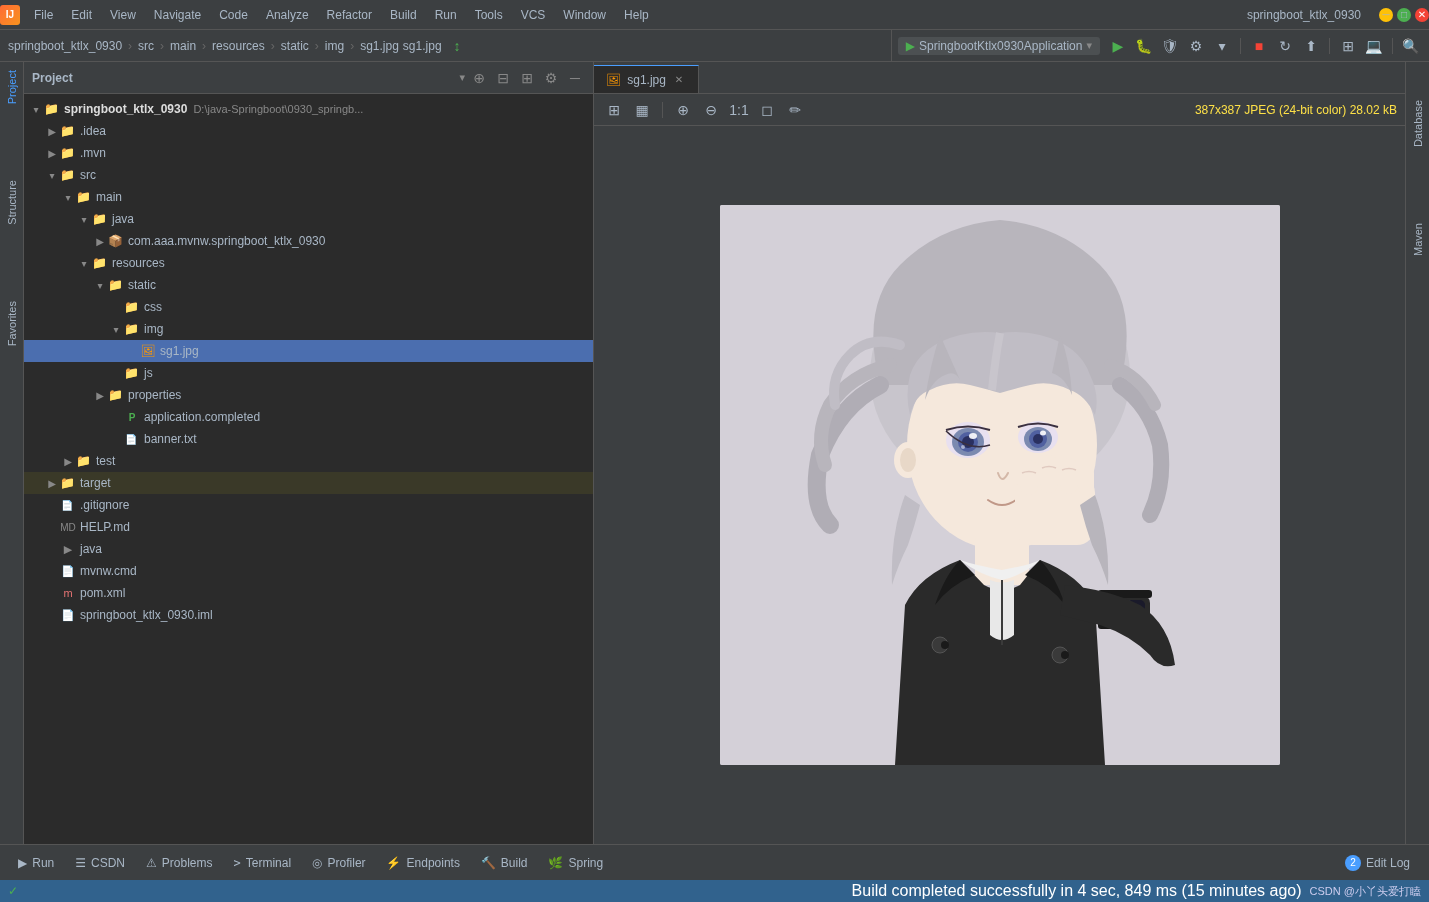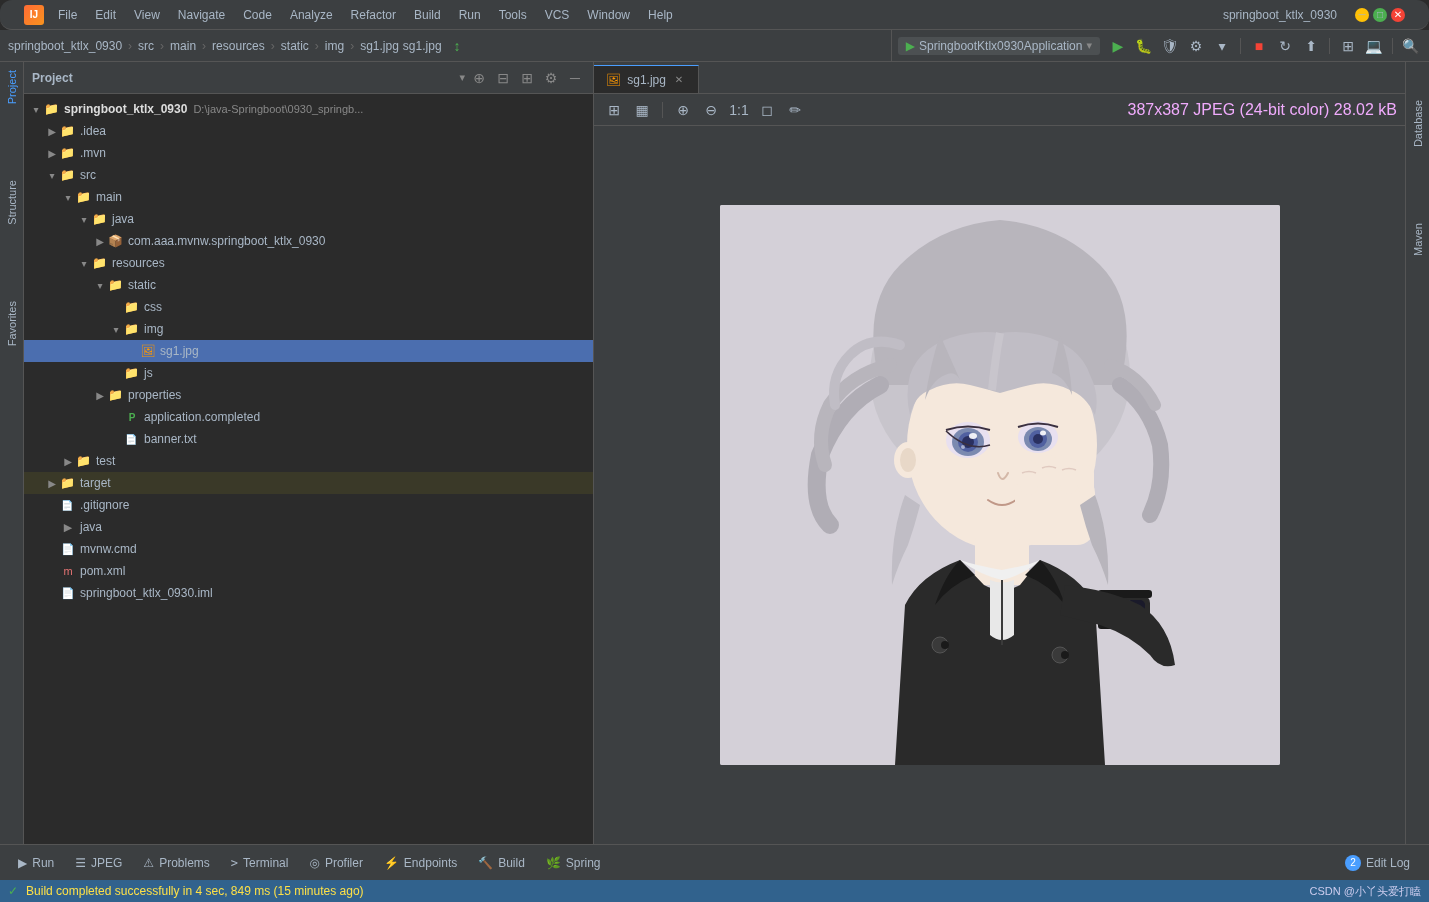--- a/index.html
+++ b/index.html
@@ -198,22 +198,22 @@
       height: 32px;
       display: flex;
       align-items: center;
       padding: 0 8px;
       gap: 4px;
       border-bottom: 1px solid #555;
       flex-shrink: 0;
     }
     .editor-info {
       margin-left: auto;
-      color: #f0abfc;
-      font-size: 16px;
+      color: #fde047;
+      font-size: 12px;
     }
 
     
     .image-viewer {
       flex: 1;
       display: flex;
       align-items: center;
       justify-content: center;
       background: #3c3f41;
       overflow: hidden;
@@ -278,23 +278,24 @@
       display: flex;
       align-items: center;
       padding: 0 8px;
       gap: 8px;
       flex-shrink: 0;
     }
     .status-icon {
       font-size: 12px;
     }
     .status-text {
-      font-size: 12px;
-      color: #fde047;
+      font-size: 16px;
+      color: #ffffff;
       flex: 1;
+      text-align: right;
     }
     .status-right {
       font-size: 11px;
       color: #cce;
       display: flex;
       gap: 12px;
     }
     .run-config {
       display: flex;
       align-items: center;
@@ -313,25 +314,24 @@
     }
     .run-btn.green { color: #4caf50; }
     .run-btn.gray { color: #888; }
 
     
     .combined-top {
       display: flex;
       align-items: center;
       background: #3c3f41;
       height: 30px;
-      padding: 0 24px;
+      padding: 0 0;
       gap: 6px;
       border-bottom: 1px solid #555;
       flex-shrink: 0;
-      border-radius: 12px;
     }
 
     .breadcrumb-run-row {
       display: flex;
       align-items: center;
       background: #3c3f41;
       height: 32px;
       padding: 0;
       border-bottom: 1px solid #555;
       flex-shrink: 0;
@@ -571,20 +571,26 @@
         <span class="tree-label">target</span>
       </div>
 
       <div class="tree-item">
         <div class="tree-item-indent" style="width:20px;"></div>
         <div class="tree-arrow" style="visibility:hidden;"></div>
         <div class="tree-icon" style="color:#888;font-size:10px;">📄</div>
         <span class="tree-label">.gitignore</span>
       </div>
 
+      <div class="tree-item">
+        <div class="tree-item-indent" style="width:20px;"></div>
+        <div class="tree-arrow" style="visibility:hidden;"></div>
+        <div class="tree-icon" style="color:#888;font-size:10px;">MD</div>
+        <span class="tree-label">HELP.md</span>
+      </div>
 
       <div class="tree-item">
         <div class="tree-item-indent" style="width:20px;"></div>
         <div class="tree-arrow" style="visibility:hidden;"></div>
         <div class="tree-icon" style="color:#888;font-size:11px;">▶</div>
         <span class="tree-label">java</span>
       </div>
 
       <div class="tree-item">
         <div class="tree-item-indent" style="width:20px;"></div>
@@ -734,21 +740,21 @@
 
 </div>
 
 <div class="bottom-bar">
   <div class="bottom-tab">
     <span class="bottom-tab-icon">▶</span>
     <span>Run</span>
   </div>
   <div class="bottom-tab">
     <span class="bottom-tab-icon">☰</span>
-    <span>JPEG</span>
+    <span>CSDN</span>
   </div>
   <div class="bottom-tab">
     <span class="bottom-tab-icon">⚠</span>
     <span>Problems</span>
   </div>
   <div class="bottom-tab">
     <span class="bottom-tab-icon" style="font-family:monospace;">&gt;</span>
     <span>Terminal</span>
   </div>
   <div class="bottom-tab">

